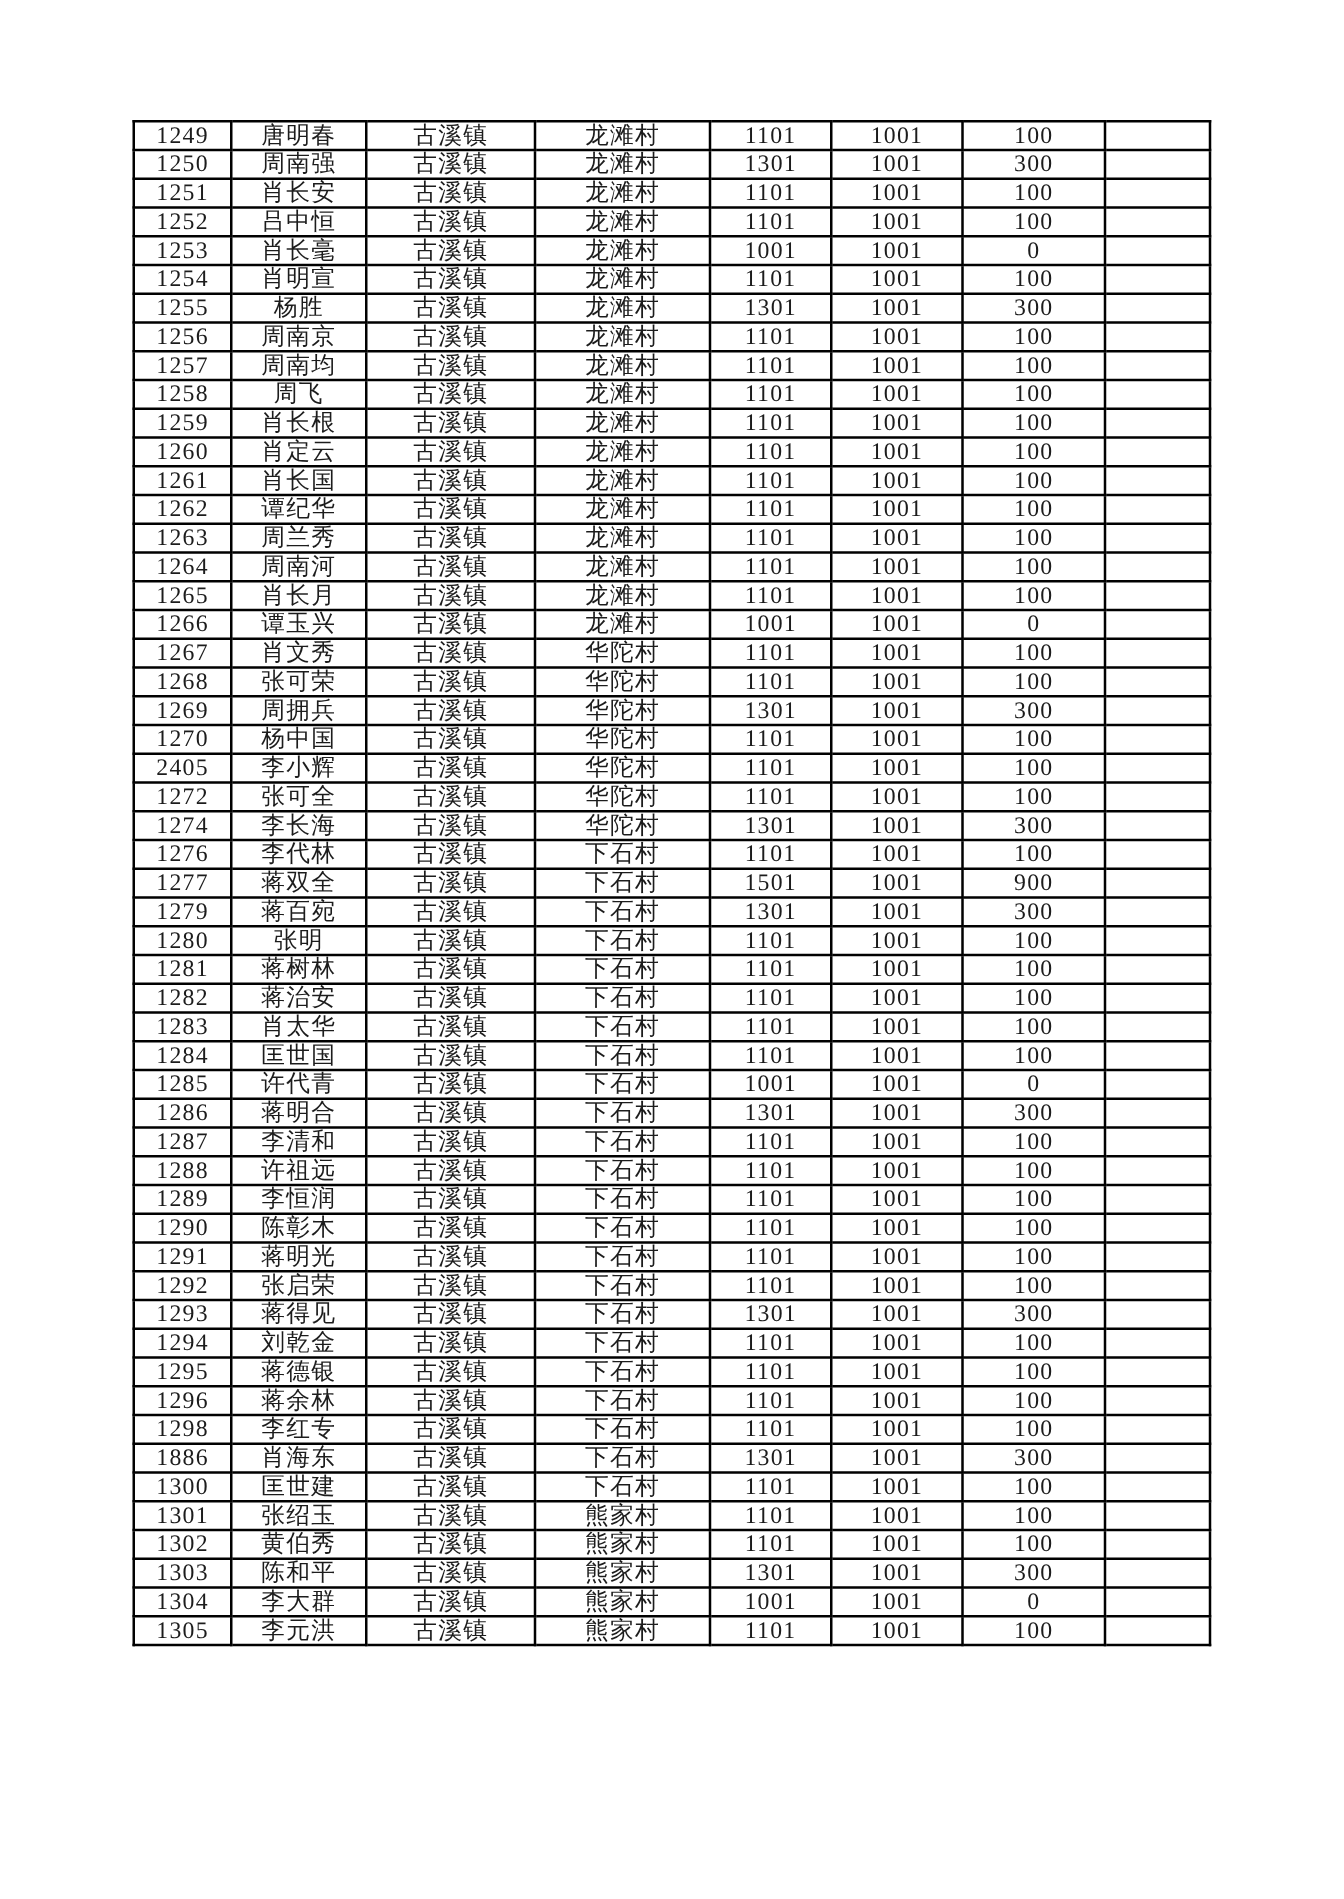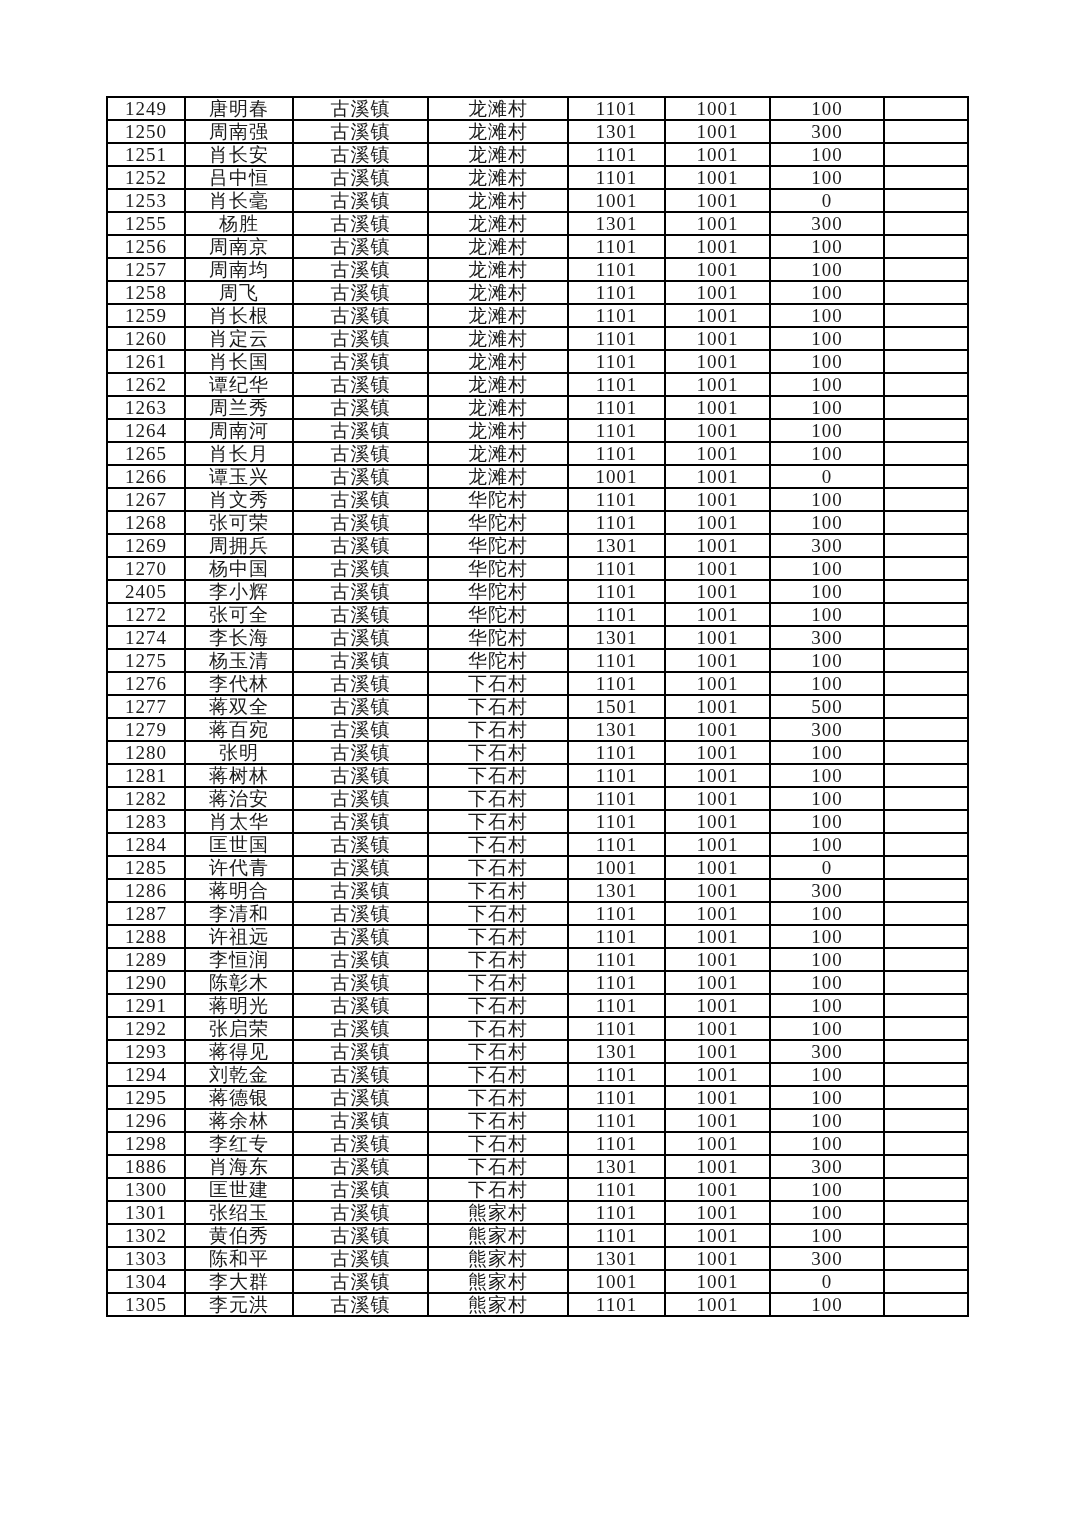--- a/index.html
+++ b/index.html
@@ -113,20 +113,30 @@
           <td>1253</td>
           <td>肖长毫</td>
           <td>古溪镇</td>
           <td>龙滩村</td>
           <td>1001</td>
           <td>1001</td>
           <td>0</td>
           <td></td>
         </tr>
         <tr>
+          <td>1254</td>
+          <td>肖明宣</td>
+          <td>古溪镇</td>
+          <td>龙滩村</td>
+          <td>1101</td>
+          <td>1001</td>
+          <td>100</td>
+          <td></td>
+        </tr>
+        <tr>
           <td>1255</td>
           <td>杨胜</td>
           <td>古溪镇</td>
           <td>龙滩村</td>
           <td>1301</td>
           <td>1001</td>
           <td>300</td>
           <td></td>
         </tr>
         <tr>
@@ -303,47 +313,37 @@
           <td>1274</td>
           <td>李长海</td>
           <td>古溪镇</td>
           <td>华陀村</td>
           <td>1301</td>
           <td>1001</td>
           <td>300</td>
           <td></td>
         </tr>
         <tr>
-          <td>1275</td>
-          <td>杨玉清</td>
-          <td>古溪镇</td>
-          <td>华陀村</td>
-          <td>1101</td>
-          <td>1001</td>
-          <td>100</td>
-          <td></td>
-        </tr>
-        <tr>
           <td>1276</td>
           <td>李代林</td>
           <td>古溪镇</td>
           <td>下石村</td>
           <td>1101</td>
           <td>1001</td>
           <td>100</td>
           <td></td>
         </tr>
         <tr>
           <td>1277</td>
           <td>蒋双全</td>
           <td>古溪镇</td>
           <td>下石村</td>
           <td>1501</td>
           <td>1001</td>
-          <td>500</td>
+          <td>900</td>
           <td></td>
         </tr>
         <tr>
           <td>1279</td>
           <td>蒋百宛</td>
           <td>古溪镇</td>
           <td>下石村</td>
           <td>1301</td>
           <td>1001</td>
           <td>300</td>

